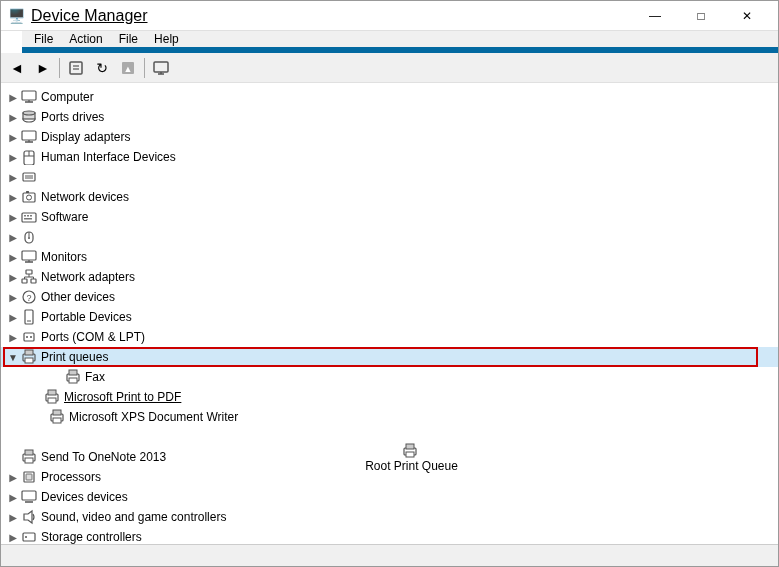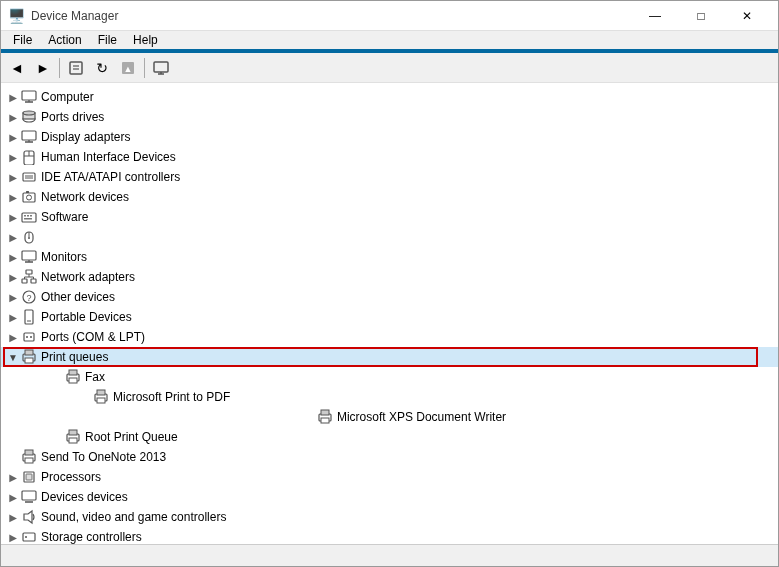--- a/index.html
+++ b/index.html
@@ -36,22 +36,23 @@
     }
     .title-icon {
       width: 16px;
       height: 16px;
       display: flex;
       align-items: center;
       justify-content: center;
       font-size: 14px;
     }
     .title-text {
-      font-size: 12px;
-      color: #404040;
+      font-size: 16px;
+      color: #000000;
+      text-decoration: underline;
     }
     .title-buttons {
       display: flex;
       gap: 0;
     }
     .title-btn {
       width: 46px;
       height: 30px;
       display: flex;
       align-items: center;
@@ -59,21 +60,22 @@
       font-size: 12px;
       cursor: pointer;
       color: #000;
     }
     .menu-bar {
       height: 22px;
       background: #f0f0f0;
       display: flex;
       align-items: center;
       padding: 0 4px;
-      border-bottom: 4px solid #0369a1;
+      border-bottom: 6px solid #0369a1;
+      margin-left: 21px;
     }
     .menu-item {
       padding: 2px 8px;
       cursor: pointer;
       font-size: 12px;
       color: #000;
     }
     .toolbar {
       height: 30px;
       background: #f0f0f0;
@@ -270,21 +272,20 @@
       
       <div class="tree-item" style="padding-left:4px;">
         <div class="expand-arrow">▶</div>
         <div class="item-icon">
           <svg width="16" height="16" viewBox="0 0 16 16">
               <rect x="2" y="4" width="12" height="8" rx="1" fill="none" stroke="#555" stroke-width="1.2"></rect>
               <line x1="4" y1="7" x2="12" y2="7" stroke="#555" stroke-width="1"></line>
               <line x1="4" y1="9" x2="12" y2="9" stroke="#555" stroke-width="1"></line>
             </svg>
         </div>
-        <span class="item-label">IDE ATA/ATAPI controllers</span>
       </div>
 
       
       <div class="tree-item" style="padding-left:4px;">
         <div class="expand-arrow">▶</div>
         <div class="item-icon">
           <svg width="16" height="16" viewBox="0 0 16 16">
               <rect x="2" y="4" width="12" height="9" rx="1" fill="none" stroke="#555" stroke-width="1.2"></rect>
               <circle cx="8" cy="8.5" r="2.5" fill="none" stroke="#555" stroke-width="1"></circle>
               <rect x="5" y="2" width="3" height="2" rx="0.5" fill="#555"></rect>
@@ -410,47 +411,47 @@
           <svg width="16" height="16" viewBox="0 0 16 16">
               <rect x="2" y="5" width="12" height="7" rx="1" fill="none" stroke="#555" stroke-width="1.2"></rect>
               <rect x="4" y="1" width="8" height="5" fill="#ccc" stroke="#555" stroke-width="1"></rect>
               <rect x="4" y="9" width="8" height="5" fill="#fff" stroke="#555" stroke-width="1"></rect>
             </svg>
         </div>
         <span class="item-label">Fax</span>
       </div>
 
       
-      <div class="tree-item" style="padding-left:76px;">
+      <div class="tree-item" style="padding-left:27px;text-decoration:underline;">
         <div class="expand-arrow" style="visibility:hidden;">▶</div>
         <div class="item-icon">
           <svg width="16" height="16" viewBox="0 0 16 16">
               <rect x="2" y="5" width="12" height="7" rx="1" fill="none" stroke="#555" stroke-width="1.2"></rect>
               <rect x="4" y="1" width="8" height="5" fill="#ccc" stroke="#555" stroke-width="1"></rect>
               <rect x="4" y="9" width="8" height="5" fill="#fff" stroke="#555" stroke-width="1"></rect>
             </svg>
         </div>
         <span class="item-label">Microsoft Print to PDF</span>
       </div>
 
       
-      <div class="tree-item" style="padding-left:32px;justify-content:center;">
+      <div class="tree-item" style="padding-left:32px;">
         <div class="expand-arrow" style="visibility:hidden;">▶</div>
         <div class="item-icon">
           <svg width="16" height="16" viewBox="0 0 16 16">
               <rect x="2" y="5" width="12" height="7" rx="1" fill="none" stroke="#555" stroke-width="1.2"></rect>
               <rect x="4" y="1" width="8" height="5" fill="#ccc" stroke="#555" stroke-width="1"></rect>
               <rect x="4" y="9" width="8" height="5" fill="#fff" stroke="#555" stroke-width="1"></rect>
             </svg>
         </div>
         <span class="item-label">Microsoft XPS Document Writer</span>
       </div>
 
       
-      <div class="tree-item" style="padding-left:48px;">
+      <div class="tree-item" style="padding-left:48px;flex-direction:column;">
         <div class="expand-arrow" style="visibility:hidden;">▶</div>
         <div class="item-icon">
           <svg width="16" height="16" viewBox="0 0 16 16">
               <rect x="2" y="5" width="12" height="7" rx="1" fill="none" stroke="#555" stroke-width="1.2"></rect>
               <rect x="4" y="1" width="8" height="5" fill="#ccc" stroke="#555" stroke-width="1"></rect>
               <rect x="4" y="9" width="8" height="5" fill="#fff" stroke="#555" stroke-width="1"></rect>
             </svg>
         </div>
         <span class="item-label">Root Print Queue</span>
       </div>

